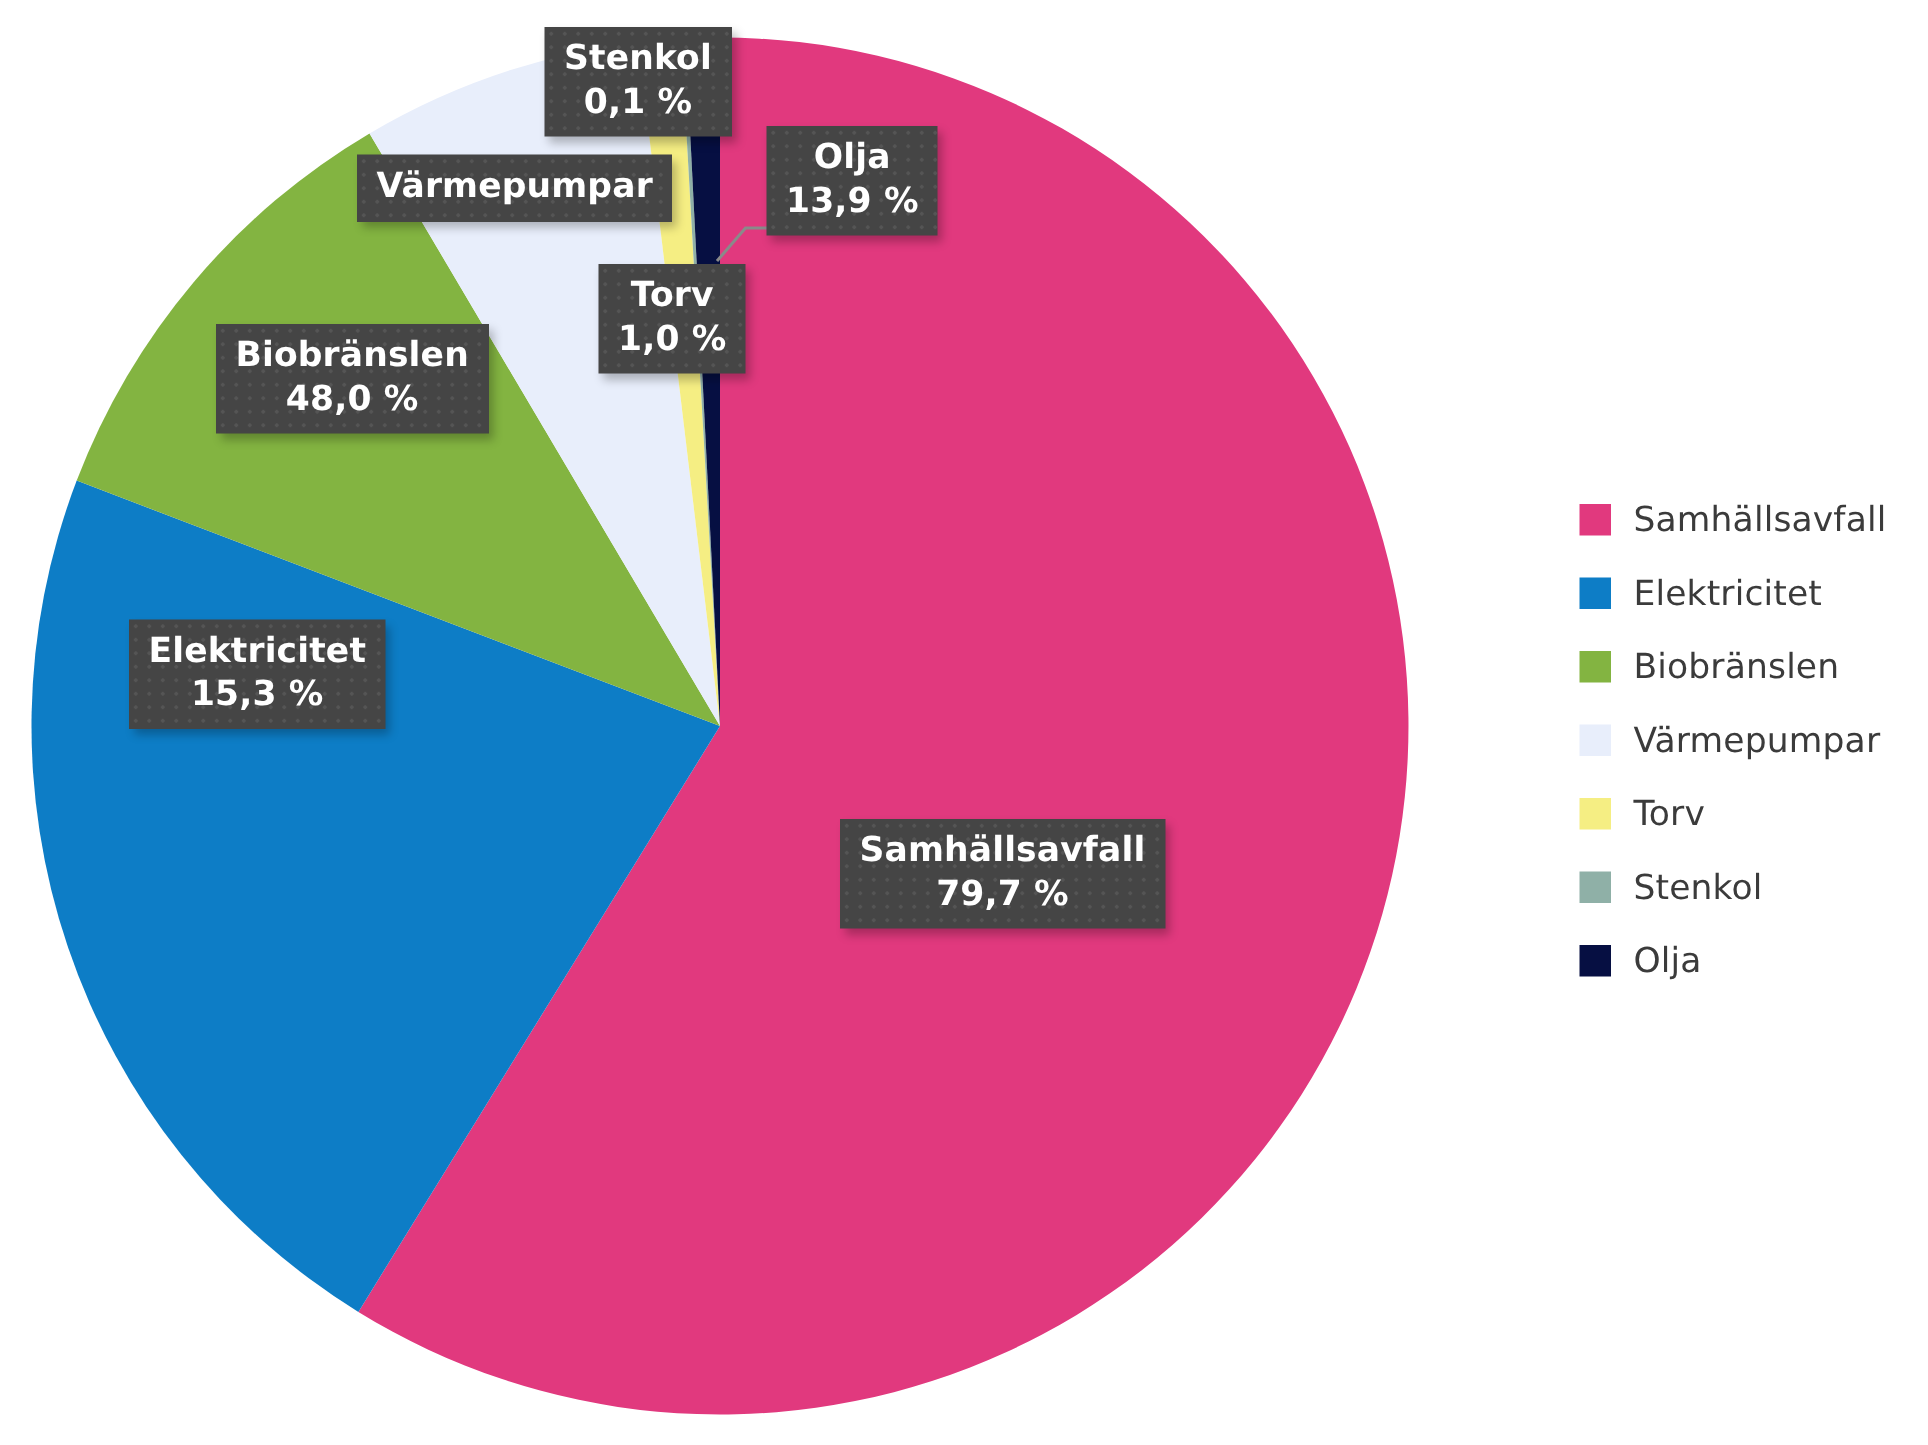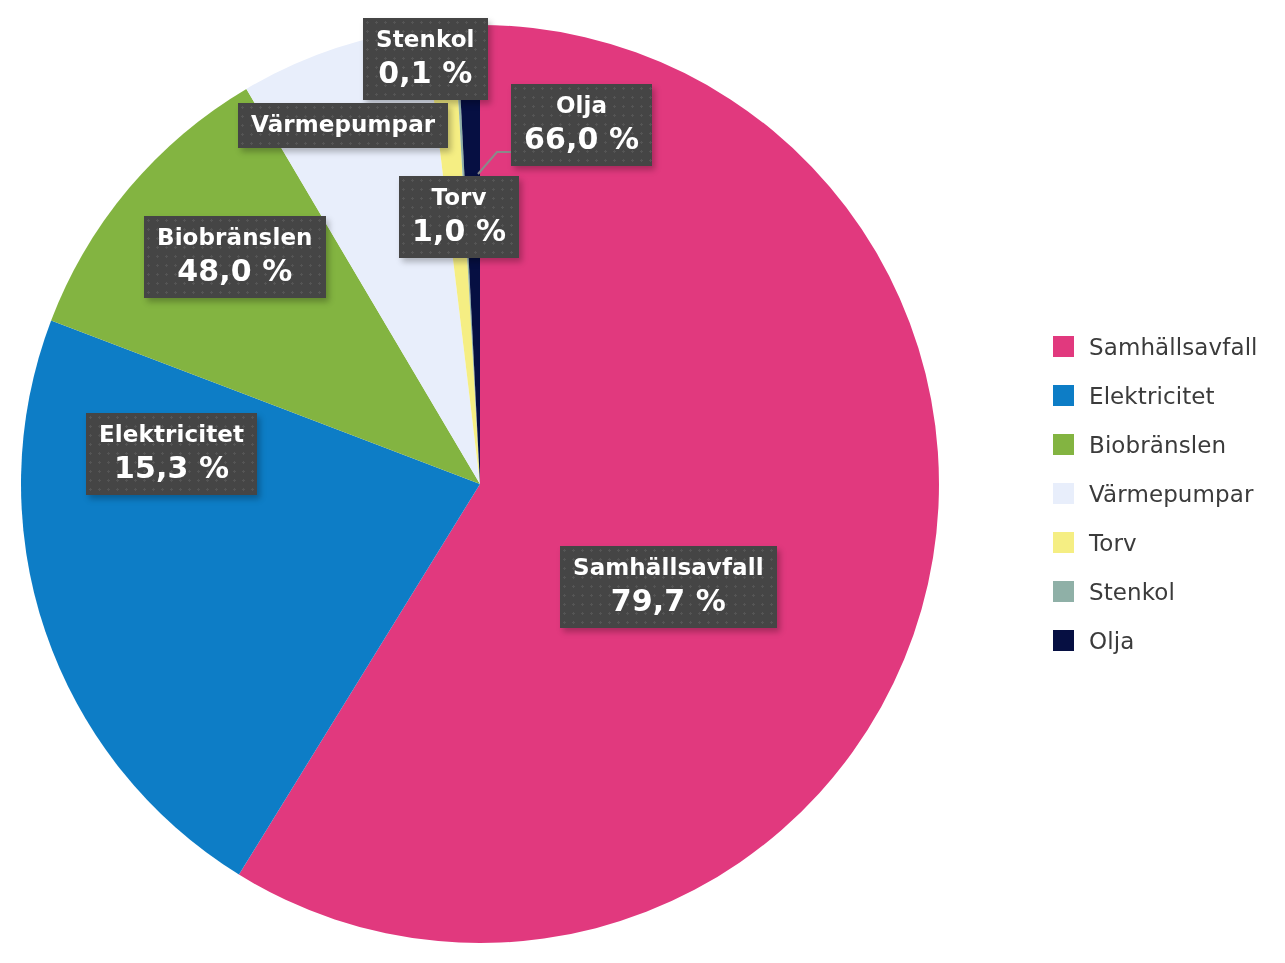--- a/index.html
+++ b/index.html
@@ -44,21 +44,21 @@
   }
   .data-label .dl-name {
     display: block;
     font-weight: 700;
     font-size: 23px;
     letter-spacing: 0.1px;
   }
   .data-label .dl-value {
     display: block;
     font-weight: 700;
-    font-size: 30px;
+    font-size: 23px;
     letter-spacing: 0.1px;
   }
 
   
   #label-stenkol       { left: 363px;  top: 18px;  }
   #label-varmepumpar   { left: 238px;  top: 103px; }
   #label-torv          { left: 399px;  top: 176px; }
   #label-olja          { left: 511px;  top: 84px;  }
   #label-biobranslen   { left: 144px;  top: 216px; }
   #label-elektricitet  { left: 86px;   top: 413px; }
@@ -117,21 +117,21 @@
     <span class="dl-name">Värmepumpar</span>
   </div>
 
   <div class="data-label" id="label-torv">
     <span class="dl-name">Torv</span>
     <span class="dl-value">1,0 %</span>
   </div>
 
   <div class="data-label" id="label-olja">
     <span class="dl-name">Olja</span>
-    <span class="dl-value">66,0 %</span>
+    <span class="dl-value">13,9 %</span>
   </div>
 
   <div class="data-label" id="label-biobranslen">
     <span class="dl-name">Biobränslen</span>
     <span class="dl-value">48,0 %</span>
   </div>
 
   <div class="data-label" id="label-elektricitet">
     <span class="dl-name">Elektricitet</span>
     <span class="dl-value">15,3 %</span>

